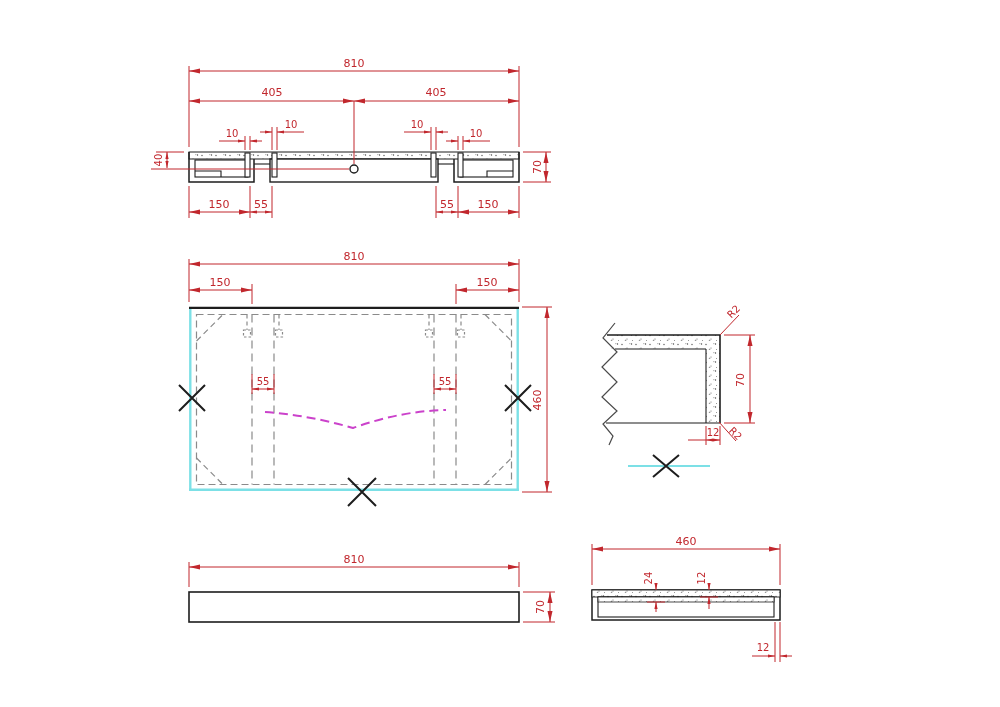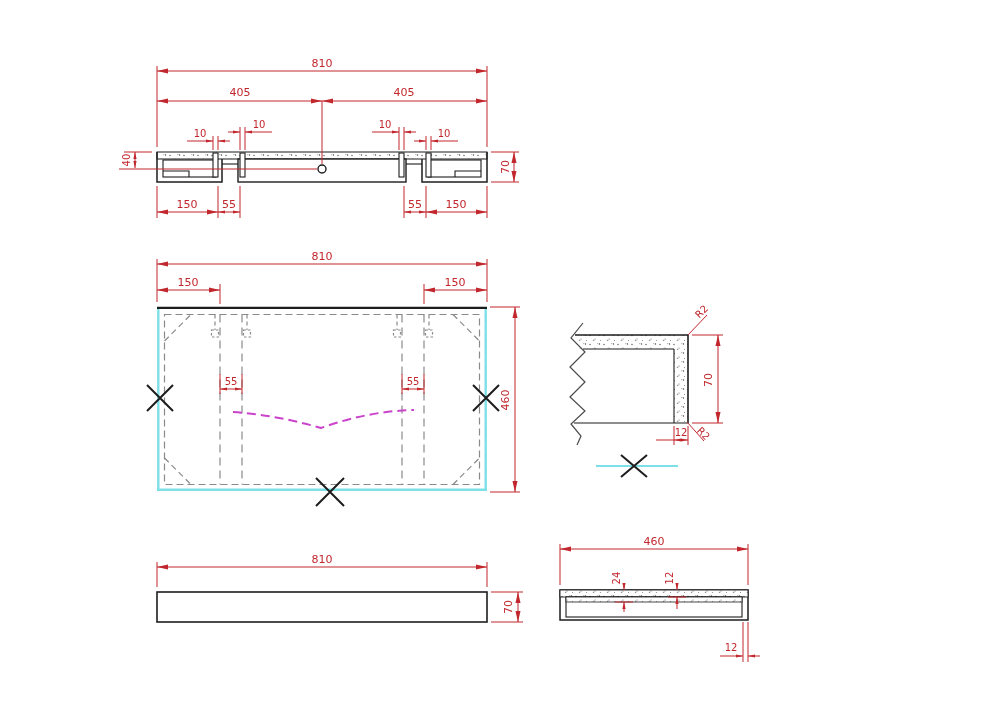--- a/index.html
+++ b/index.html
@@ -1,17 +1,17 @@
 <!DOCTYPE html>
 <html><head>
 <meta charset="utf-8">
 <style>
   html,body{margin:0;padding:0;background:#ffffff;}
   .canvas{position:relative;width:815px;height:707px;background:#ffffff;overflow:hidden;
-          font-family:"DejaVu Sans", sans-serif;}
+          font-family:"DejaVu Sans", sans-serif;margin-left:32px;}
   svg text{font-family:"DejaVu Sans", sans-serif;}
 </style>
 </head>
 <body>
 
 <div class="canvas">
 <svg width="1000" height="707" viewBox="0 0 1000 707">
   <defs>
     <marker id="ar" viewBox="0 0 10 6" refX="10" refY="3" markerWidth="11" markerHeight="6.6" orient="auto-start-reverse" markerUnits="userSpaceOnUse">
       <path d="M10,3 L0,0.7 L0,5.3 Z" fill="#c1272d"></path>

